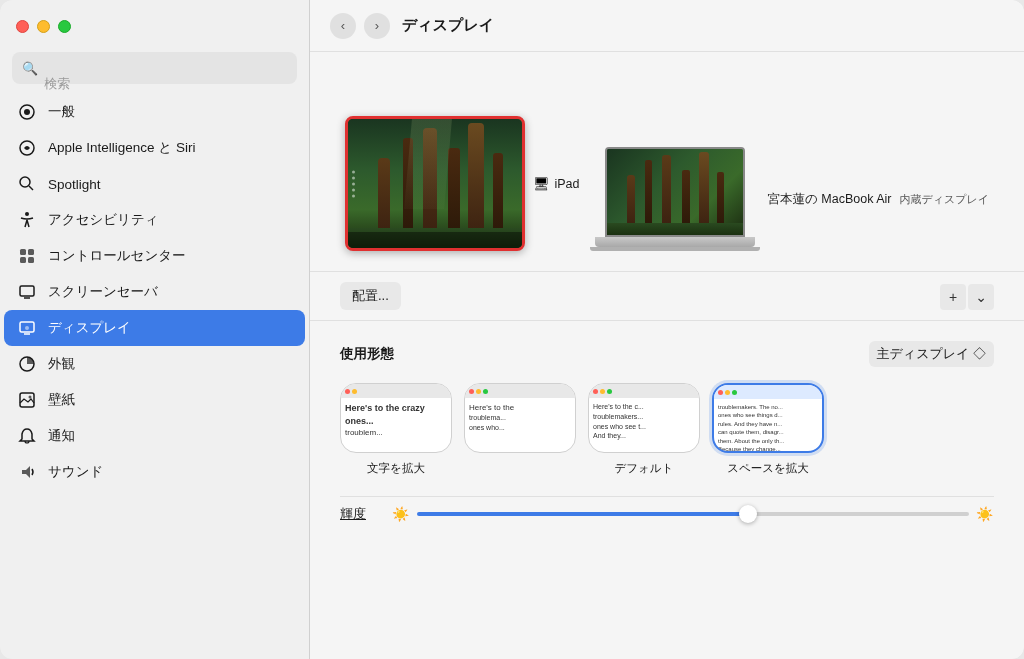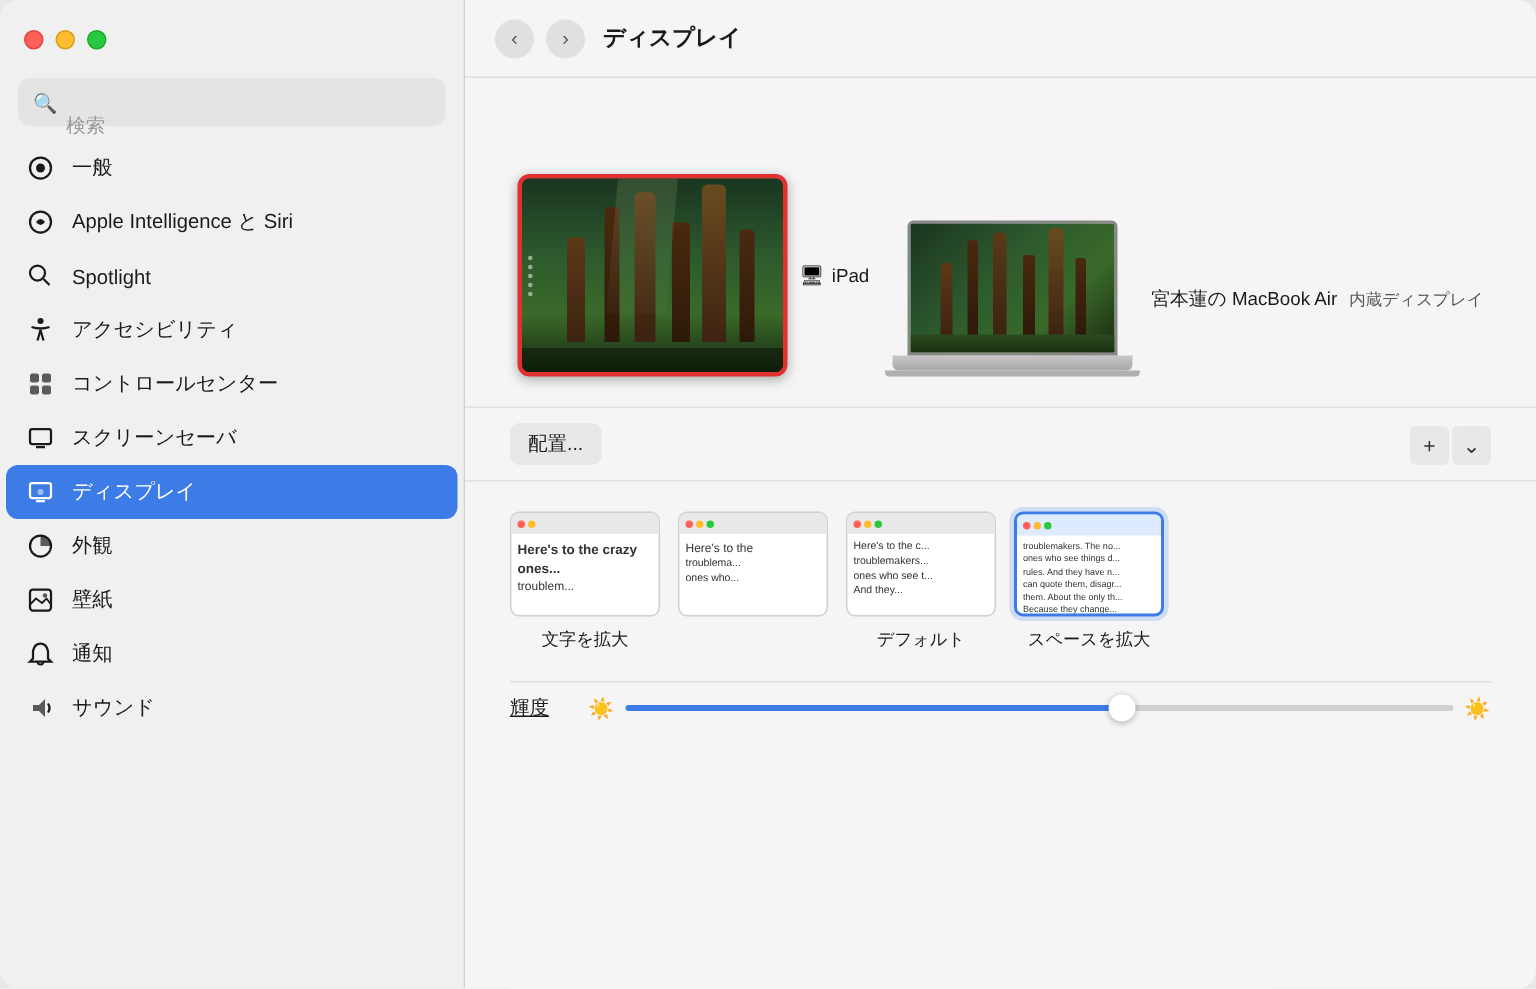--- a/index.html
+++ b/index.html
@@ -349,25 +349,25 @@
 
     .res-option {
       display: flex;
       flex-direction: column;
       align-items: center;
       gap: 8px;
       cursor: pointer;
     }
 
     .res-preview {
-      width: 100px;
+      width: 112px;
       height: 70px;
       background: white;
       border: 1.5px solid #d0d0d0;
-      border-radius: 6px;
+      border-radius: 16px;
       overflow: hidden;
       position: relative;
     }
 
     .res-preview.selected {
       border: 2px solid #3d7be7;
       box-shadow: 0 0 0 3px rgba(61,123,231,0.2);
     }
 
     .res-preview-top {
@@ -637,20 +637,24 @@
       <button class="arrange-btn">配置...</button>
       <div class="right-controls">
         <div class="add-remove-btn">
           <button class="icon-btn">+</button>
           <button class="icon-btn">⌄</button>
         </div>
       </div>
     </div>
 
     <div class="settings-section">
+      <div class="section-header">
+        <span class="section-title">使用形態</span>
+        <button class="display-select">主ディスプレイ ◇</button>
+      </div>
 
       <div class="resolution-options">
 
         <div class="res-option">
           <div class="res-preview">
             <div class="res-preview-top">
               <div class="dot-r"></div>
               <div class="dot-y"></div>
             </div>
             <div class="res-preview-content">

